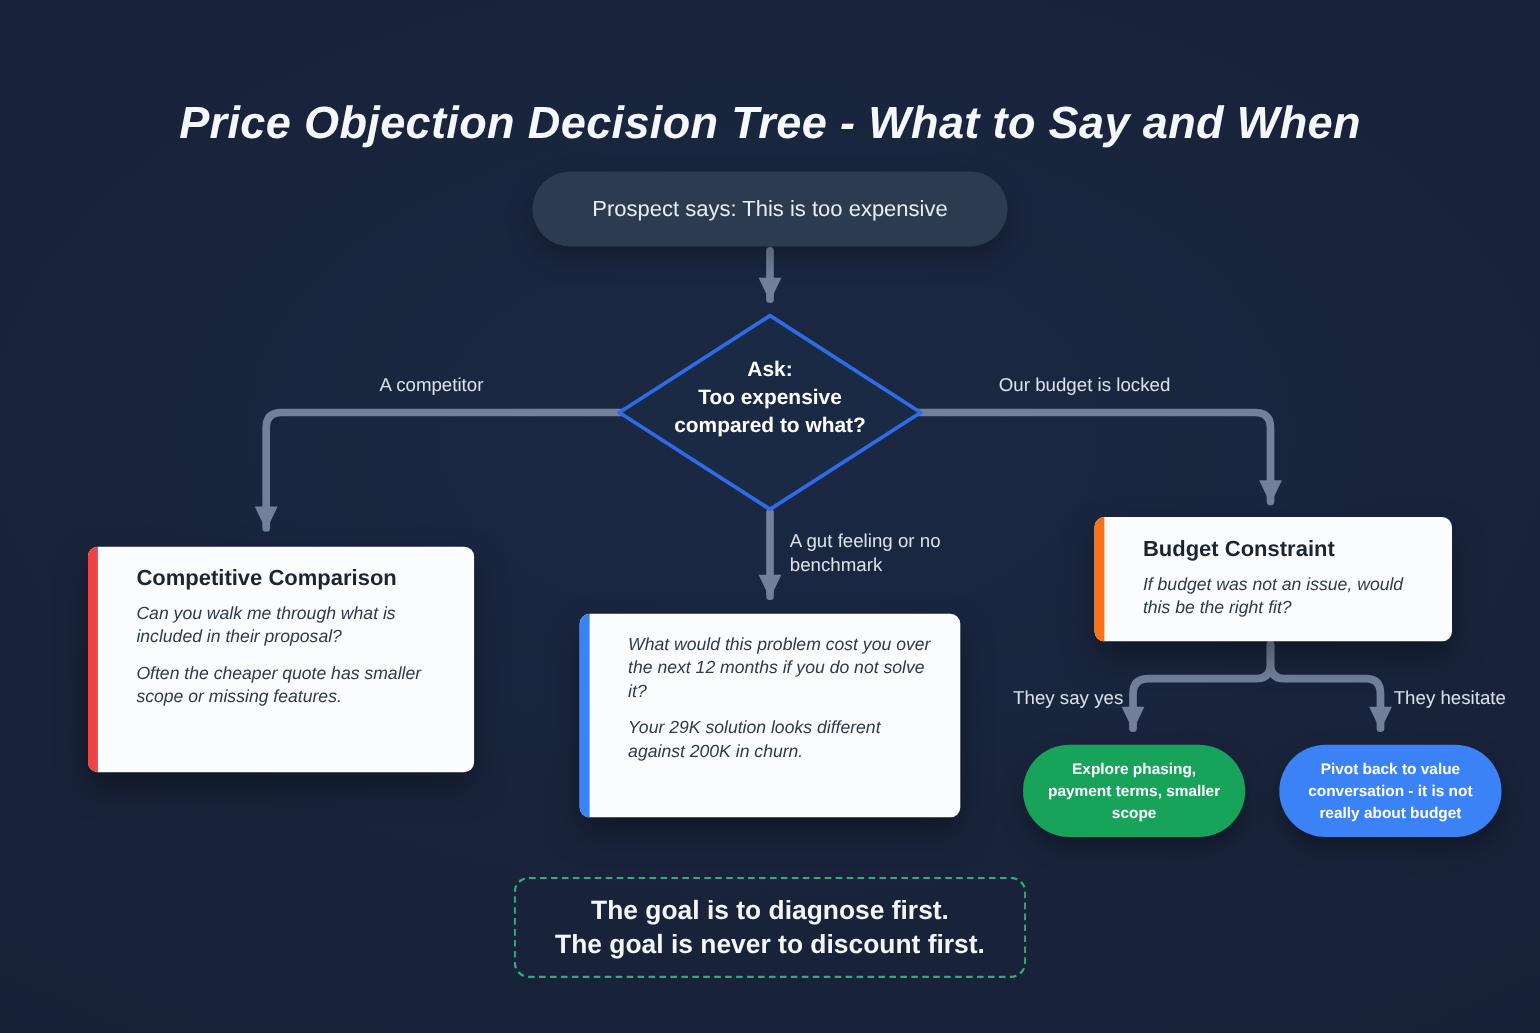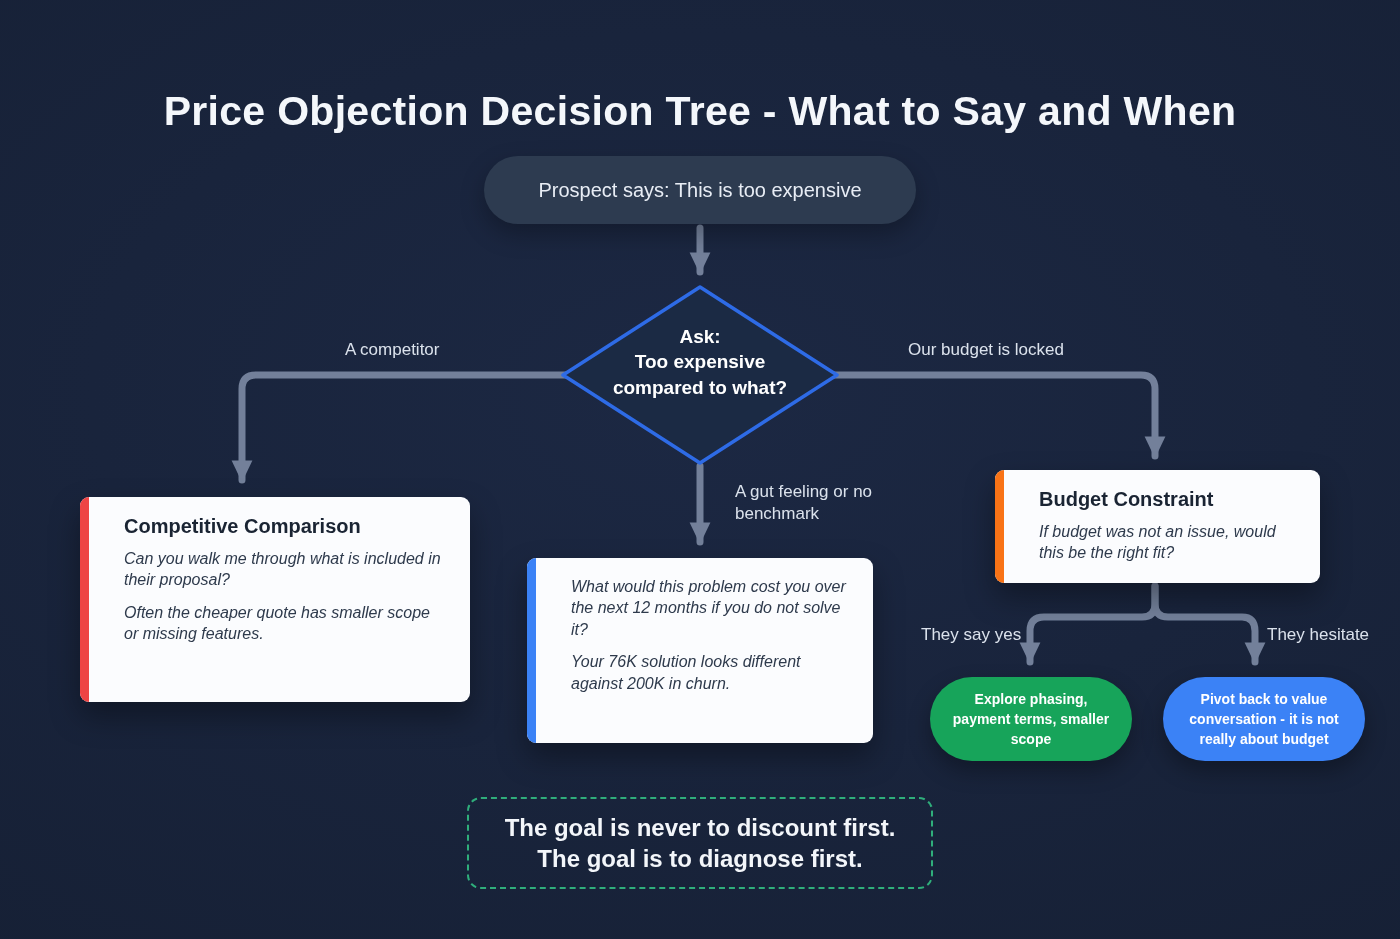--- a/index.html
+++ b/index.html
@@ -7,43 +7,43 @@
     position:relative;width:1400px;height:939px;overflow:hidden;
     background:radial-gradient(130% 115% at 50% 42%, var(--bg-center,#1c2843) 0%, var(--bg-edge,#131c2e) 100%);
     font-family:"Liberation Sans", sans-serif;
   }
   .connectors{position:absolute;left:0;top:0;width:100%;height:100%;}
   path.connector{fill:none;stroke:var(--line,#73809a);stroke-width:7;stroke-linecap:round;stroke-linejoin:round;}
   .arrowhead{fill:var(--line,#73809a);}
   polygon.diamond{fill:var(--diamond-fill,#1b2a44);stroke:var(--diamond-border,#2e6be6);stroke-width:3.5;stroke-linejoin:round;}
 
   .title{position:absolute;top:61px;left:0;width:100%;text-align:center;
-    font-size:41px;font-weight:700;color:#f4f7fb;letter-spacing:.3px;}
+    font-size:41px;font-weight:700;color:#f4f7fb;letter-spacing:.3px;font-style:italic;}
 
   .start-pill{position:absolute;left:484px;top:156px;width:432px;height:68px;
     background:var(--start-bg,#2d3b50);border-radius:36px;display:flex;align-items:center;justify-content:center;
     color:#e8edf5;font-size:20px;box-shadow:0 10px 24px rgba(0,0,0,.28);}
 
   .decision-text{position:absolute;left:610px;top:324px;width:180px;text-align:center;
     color:#ffffff;font-weight:700;font-size:19px;line-height:1.33;}
 
   .edge-label{position:absolute;color:#dbe2ec;font-size:17px;line-height:1.3;}
   #lbl-competitor{left:345px;top:339px;}
   #lbl-budget{left:908px;top:339px;}
-  #lbl-gut{left:718px;top:481px;width:145px;margin-left:17px;}
+  #lbl-gut{left:718px;top:481px;width:145px;}
   #lbl-yes{left:921px;top:624px;}
   #lbl-hesitate{left:1267px;top:624px;}
 
   .card{position:absolute;background:#fbfcfe;border-radius:9px;
     box-shadow:0 14px 30px rgba(0,0,0,.35);padding:18px 22px 14px 44px;box-sizing:border-box;}
   .card .accent{position:absolute;left:0;top:0;bottom:0;width:9px;border-radius:9px 0 0 9px;}
   .card h2{margin:0 0 10px;font-size:20px;color:#1a2433;font-weight:700;}
   .card p{margin:0 0 11px;font-size:16px;font-style:italic;color:#2e3a4c;line-height:1.34;}
   .card p:last-child{margin-bottom:0;}
-  #card-competitive{left:80px;top:497px;width:390px;min-height:205px;}
+  #card-competitive{left:80px;top:497px;width:351px;min-height:205px;}
   #card-competitive .accent{background:var(--accent-competitive,#ee4444);}
   #card-value{left:527px;top:558px;width:346px;min-height:185px;}
   #card-value .accent{background:var(--accent-value,#3b82f6);}
   #card-budget{left:995px;top:470px;width:325px;min-height:113px;}
   #card-budget .accent{background:var(--accent-budget,#f97316);}
 
   .outcome{position:absolute;border-radius:42px;color:#fff;font-weight:700;font-size:14px;
     display:flex;align-items:center;justify-content:flex-start;text-align:center;
     padding:10px 18px;box-sizing:border-box;line-height:1.45;box-shadow:0 10px 22px rgba(0,0,0,.3);}
   #outcome-yes{left:930px;top:677px;width:202px;height:84px;background:var(--pill-green,#17a45a);}
@@ -94,35 +94,35 @@
   <div class="card" id="card-competitive">
     <div class="accent"></div>
     <h2>Competitive Comparison</h2>
     <p>Can you walk me through what is included in their proposal?</p>
     <p>Often the cheaper quote has smaller scope or missing features.</p>
   </div>
 
   <div class="card" id="card-value">
     <div class="accent"></div>
     <p>What would this problem cost you over the next 12 months if you do not solve it?</p>
-    <p>Your 76K solution looks different against 200K in churn.</p>
+    <p>Your 29K solution looks different against 200K in churn.</p>
   </div>
 
   <div class="card" id="card-budget">
     <div class="accent"></div>
     <h2>Budget Constraint</h2>
     <p>If budget was not an issue, would this be the right fit?</p>
   </div>
 
   <div class="outcome" id="outcome-yes">
     <span>Explore phasing, payment terms, smaller scope</span>
   </div>
 
   <div class="outcome" id="outcome-hesitate">
     <span>Pivot back to value conversation - it is not really about budget</span>
   </div>
 
   <div class="footer-note">
+    <div>The goal is to diagnose first.</div>
     <div>The goal is never to discount first.</div>
-    <div>The goal is to diagnose first.</div>
   </div>
 
 </div>
 
 </body></html>

